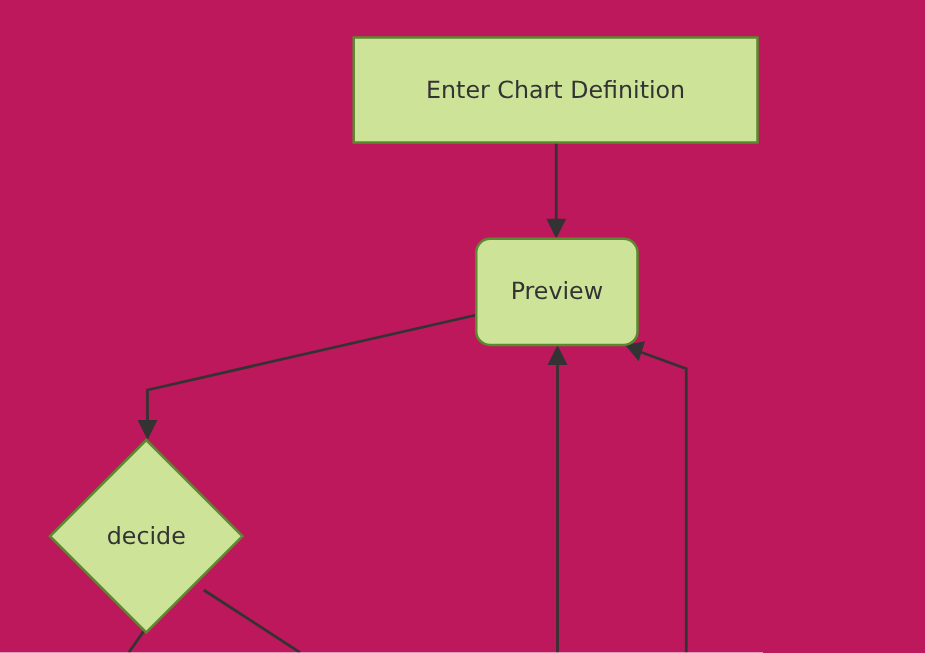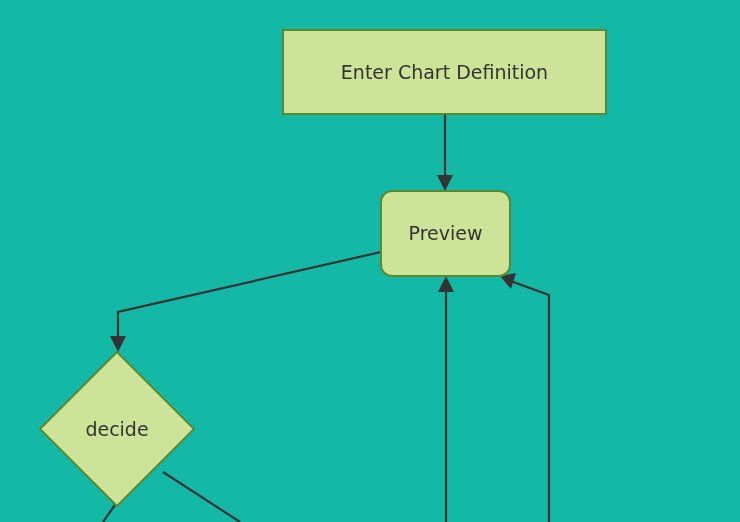--- a/index.html
+++ b/index.html
@@ -40,21 +40,21 @@
     stroke-linecap: butt;
     stroke-linejoin: miter;
   }
   .arrow-head {
     stroke: none;
   }
 </style>
 </head>
 <body>
 
-<div id="diagram-canvas" style="background: #14b8a6;">
+<div id="diagram-canvas" style="background: #be185d;">
   <svg id="flow-svg" viewBox="0 0 740 522" xmlns="http://www.w3.org/2000/svg">
 
     <g>
 
       <path class="edge-path" d="M 445 114 L 445 183" stroke="#333333" stroke-width="2.2"></path>
       <polygon class="arrow-head" points="445,191 437,175 453,175" fill="#333333"></polygon>
 
       <path class="edge-path" d="M 381 252 L 118 312 L 118 344" stroke="#333333" stroke-width="2.2"></path>
       <polygon class="arrow-head" points="118,352 110,336 126,336" fill="#333333"></polygon>
 

